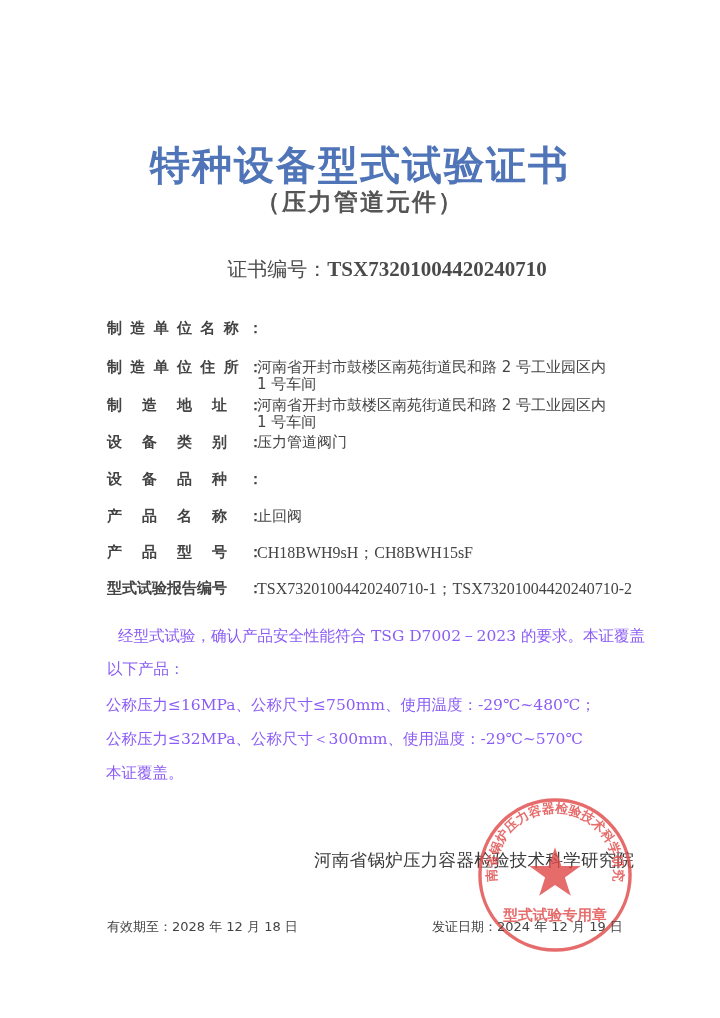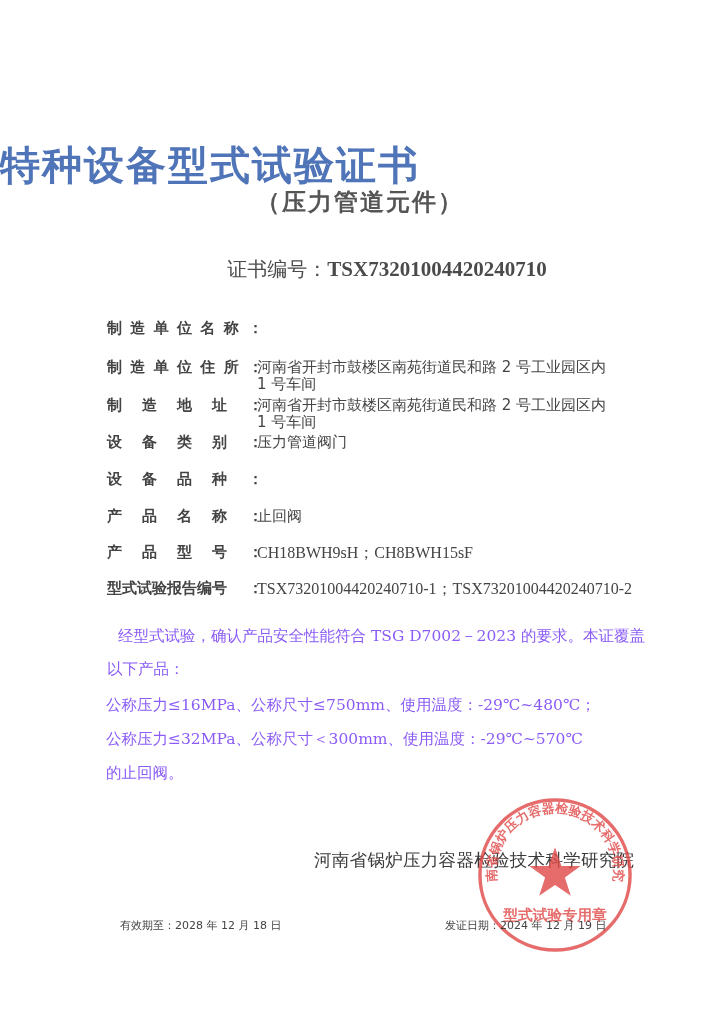--- a/index.html
+++ b/index.html
@@ -2,21 +2,21 @@
 <html><head>
 <meta charset="utf-8">
 <style>
   html, body { margin:0; padding:0; }
   body {
     width:720px; height:1018px; background:#ffffff; position:relative; overflow:hidden;
     font-family: "DejaVu Serif", "Liberation Serif", serif; color:#3a3a3a;
   }
   .abs { position:absolute; }
   .title {
-    left:0; width:720px; top:138px; 
+    left:0; width:720px; top:138px; text-align:center;
     font-family:"DejaVu Serif", serif; font-weight:bold; font-size:40px; letter-spacing:2px;
     color:#4f74b8;
   }
   .subtitle {
     left:0; width:720px; top:186px; text-align:center;
     font-family:"DejaVu Serif", serif; font-weight:bold; font-size:24px; letter-spacing:2px;
     color:#555555;
   }
   .certno {
     left:0; width:720px; top:256px; text-align:center;
@@ -30,21 +30,21 @@
     font-family:"DejaVu Sans", sans-serif; font-size:15px;
   }
   .field .colon { position:absolute; left:141px; font-weight:bold; color:#444; }
   .field .val {
     position:absolute; left:150px; width:400px; color:#444;
     font-family:"DejaVu Sans", "Liberation Serif", serif; font-size:15px;
   }
   .field .val.serif { font-family:"Liberation Serif", serif; font-size:16px; }
   .para { left:107px; width:560px; font-size:15.5px; color:#8b5cf6; line-height:20px; }
   .sign { left:314px; top:848px; font-size:17.5px; color:#3a3a3a; font-family:"DejaVu Sans", sans-serif; letter-spacing:0.3px; }
-  .date { font-size:11px; color:#444; top:918px; font-family:"DejaVu Sans", sans-serif;margin-left:13px; }
+  .date { font-size:13px; color:#444; top:918px; font-family:"DejaVu Sans", sans-serif; }
   .stamp { left:476px; top:796px; width:158px; height:158px; opacity:0.8; }
 </style>
 </head>
 <body>
 
 <div class="abs title">特种设备型式试验证书</div>
 <div class="abs subtitle">（压力管道元件）</div>
 
 <div class="abs certno">
   <span>证书编号：</span><span class="num">TSX73201004420240710</span>
@@ -147,21 +147,21 @@
     <span>型式试验报告编号</span>
   </div>
   <span class="colon">：</span>
   <div class="val serif" style="width:420px;">TSX73201004420240710-1；TSX73201004420240710-2</div>
 </div>
 
 <div class="abs para" style="top:626px;left:118px;">经型式试验，确认产品安全性能符合 TSG D7002－2023 的要求。本证覆盖</div>
 <div class="abs para" style="top:659px;">以下产品：</div>
 <div class="abs para" style="top:695px;left:106px;">公称压力≤16MPa、公称尺寸≤750mm、使用温度：-29℃~480℃；</div>
 <div class="abs para" style="top:729px;left:106px;">公称压力≤32MPa、公称尺寸＜300mm、使用温度：-29℃~570℃</div>
-<div class="abs para" style="top:763px;left:106px;">的止回阀。</div>
+<div class="abs para" style="top:763px;left:106px;">本证覆盖。</div>
 
 <div class="abs sign">河南省锅炉压力容器检验技术科学研究院</div>
 
 <svg class="abs stamp" viewBox="0 0 160 160">
   <defs>
     <path id="ringpath" d="M 22 92 A 60 60 0 1 1 138 92"></path>
   </defs>
   <circle cx="80" cy="80" r="76" fill="none" stroke="#e04848" stroke-width="3.5"></circle>
   <text font-size="13" fill="#e04848" font-family="DejaVu Serif, serif" font-weight="bold">
     <textPath href="#ringpath" startOffset="50%" text-anchor="middle">河南省锅炉压力容器检验技术科学研究院</textPath>

